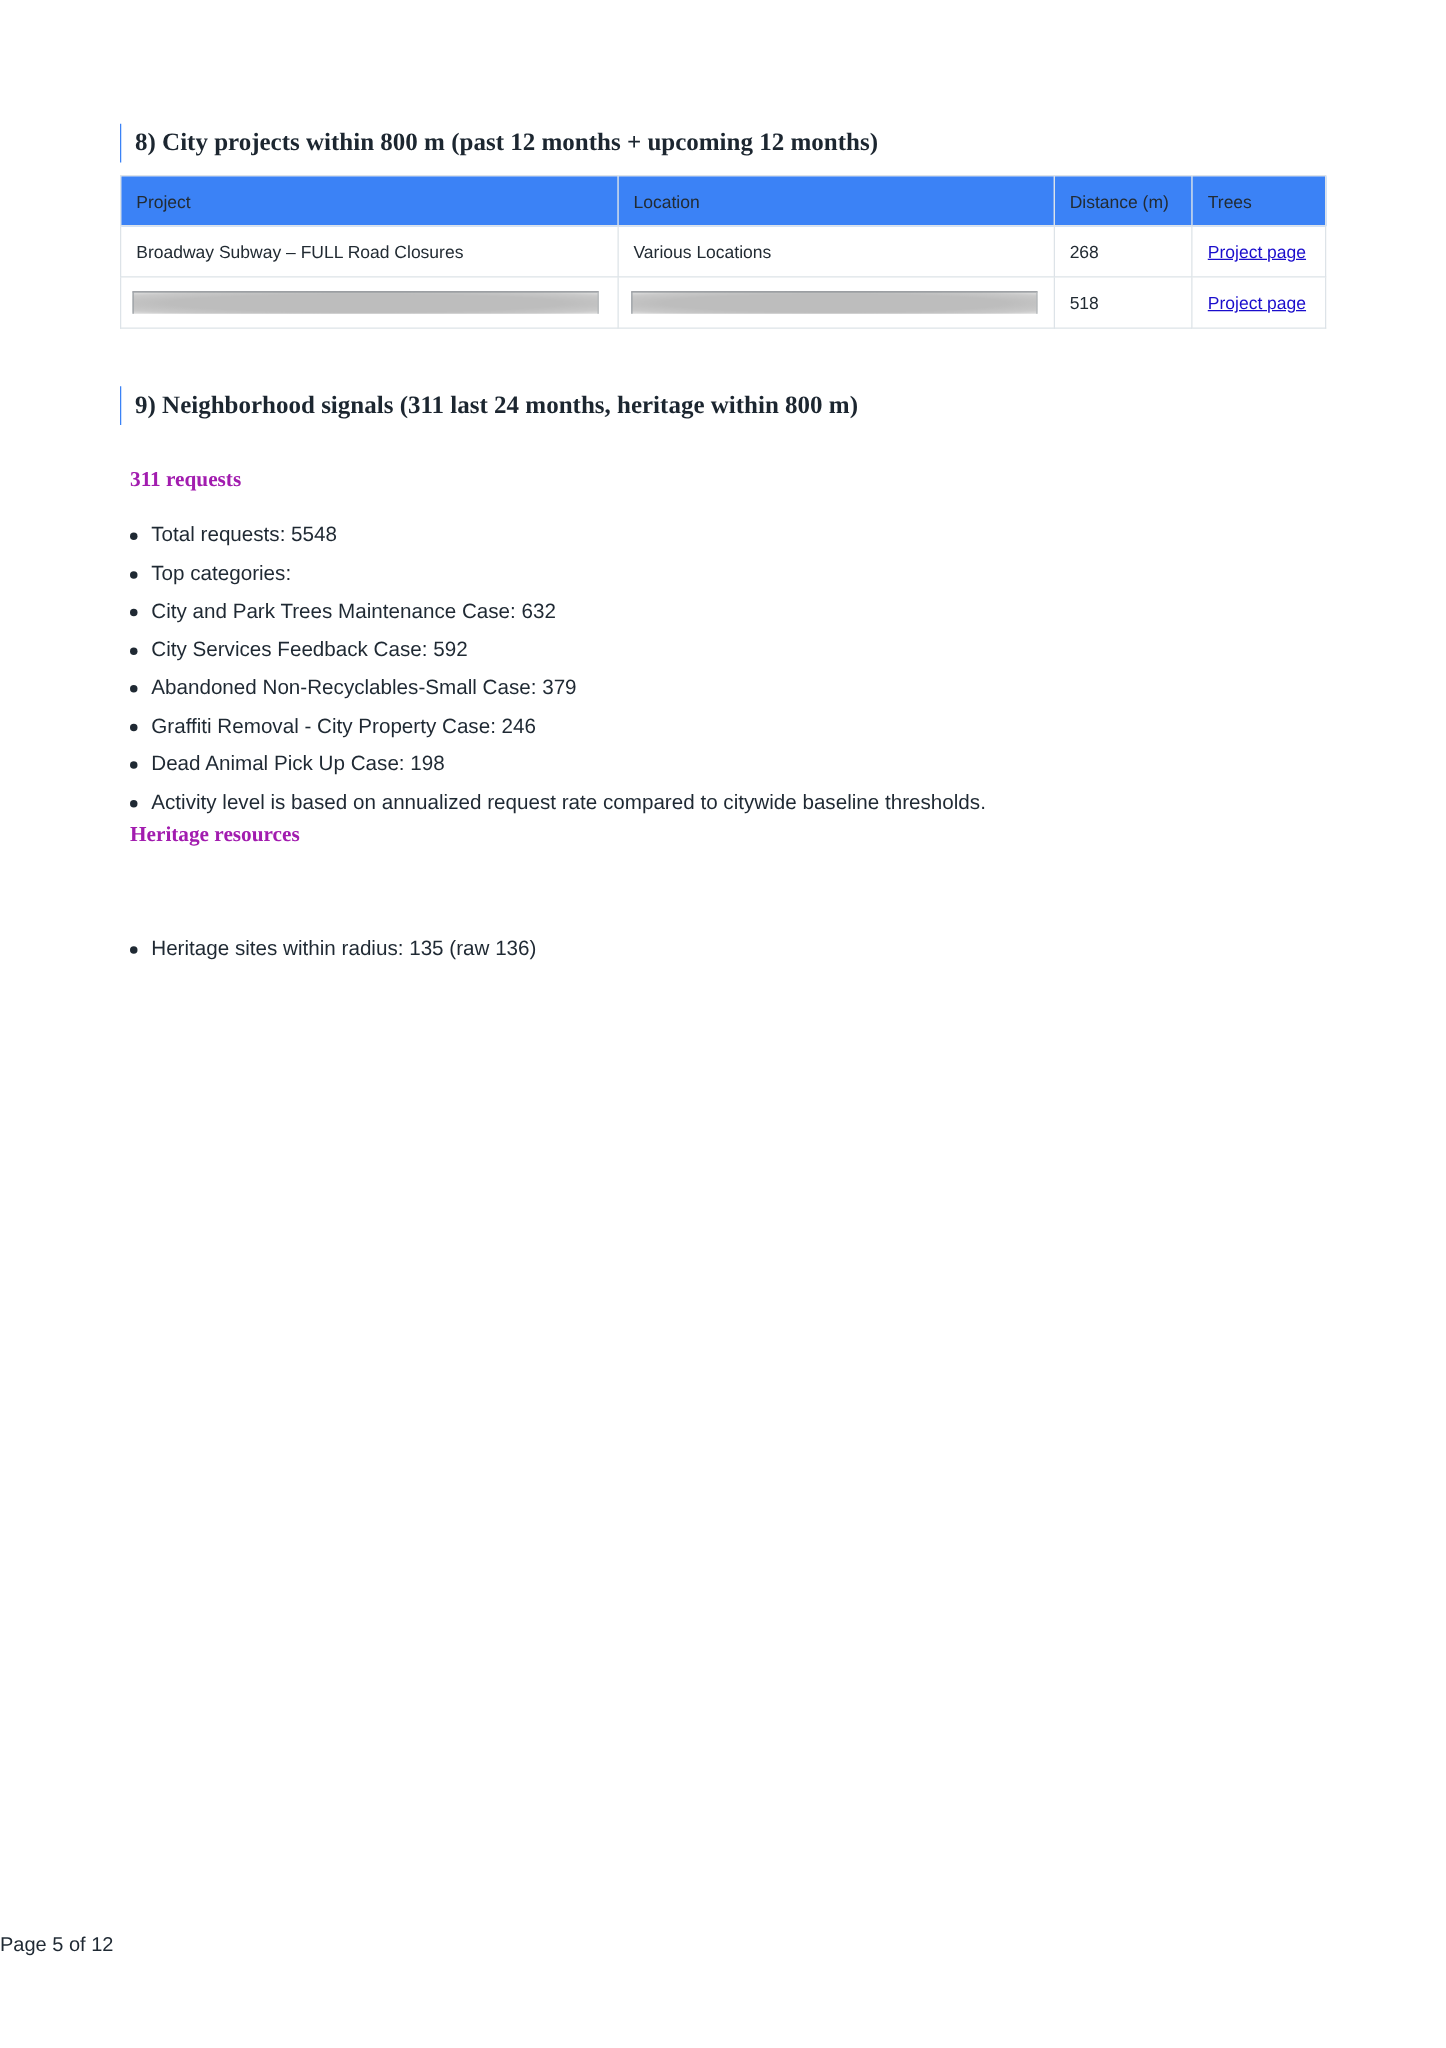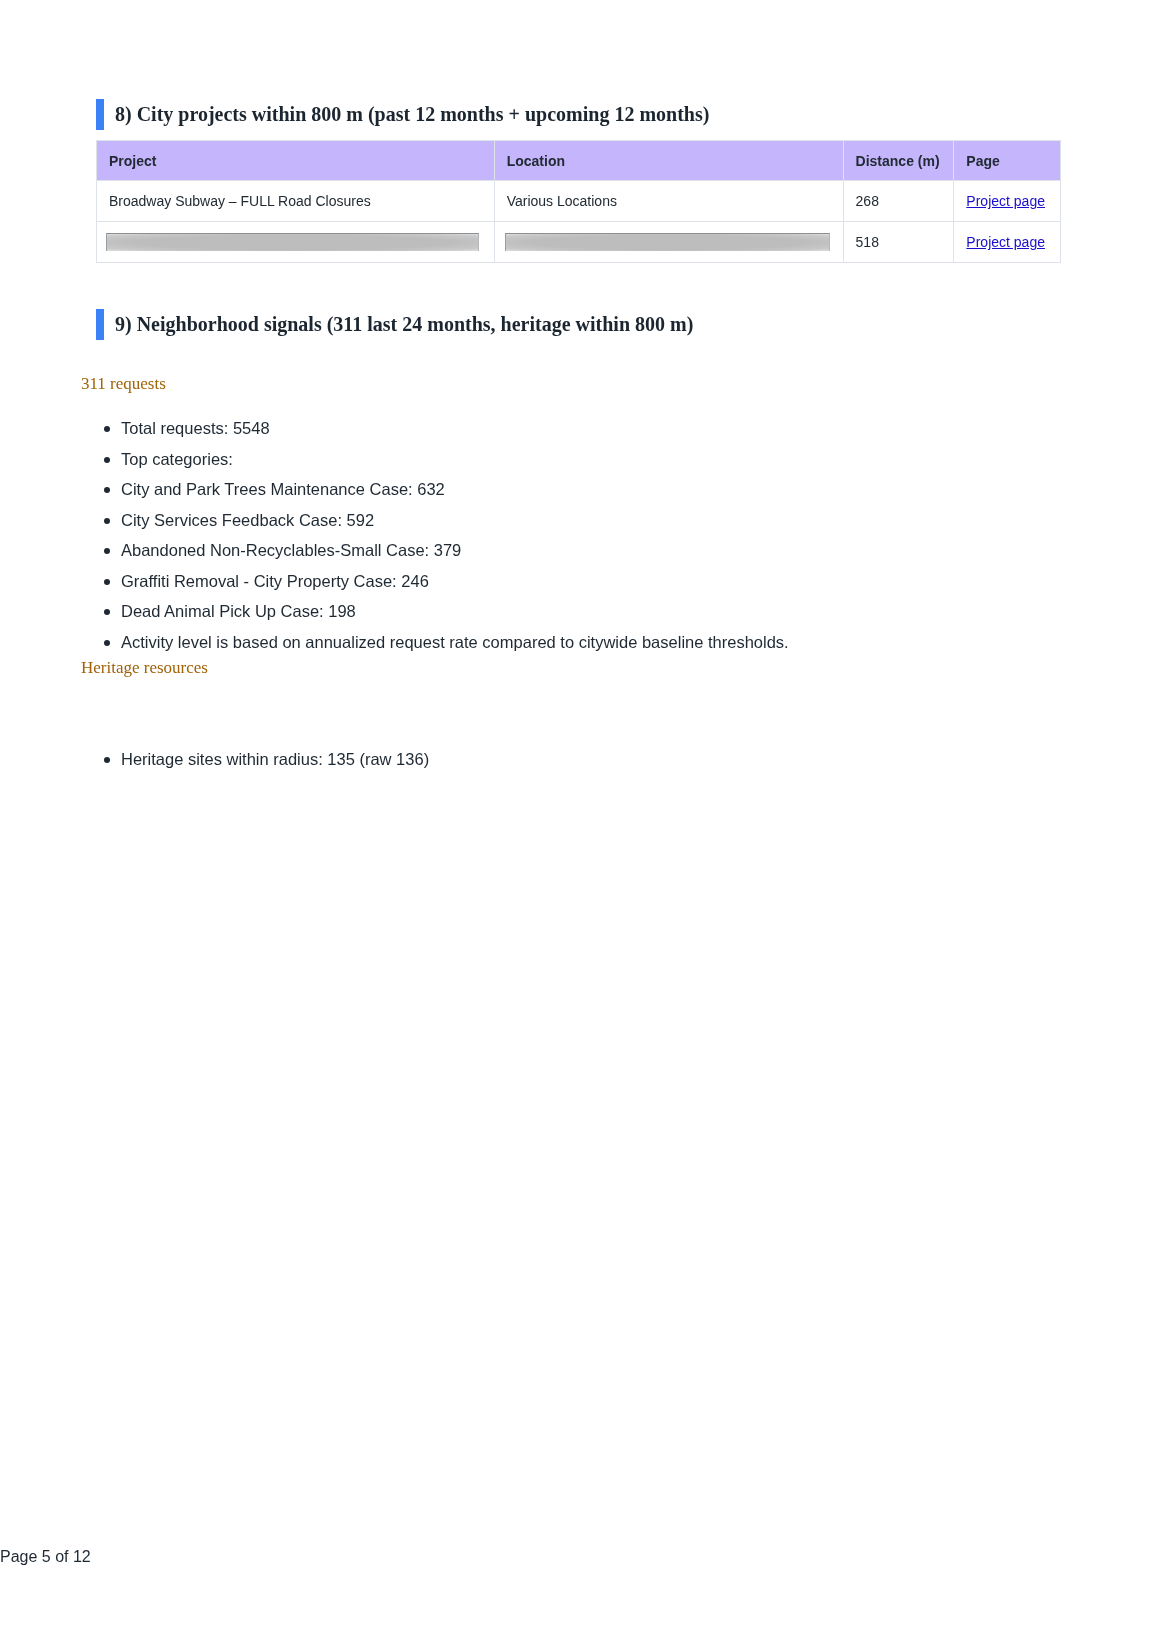--- a/index.html
+++ b/index.html
@@ -9,21 +9,21 @@
       font-family: "Liberation Sans", "DejaVu Sans", sans-serif;
       color: #1f2933;
       overflow: hidden;
     }
     .page { position: absolute; left: 0; top: 0; width: 1157px; height: 1638px; }
 
     .section-heading {
       position: absolute;
       left: 96px;
       height: 31px;
-      border-left: 8px solid #3b82f6;
+      border-left: 1px solid #3b82f6;
       padding-left: 11px;
       font-family: "Liberation Serif", "DejaVu Serif", serif;
       font-weight: bold;
       font-size: 20px;
       line-height: 31px;
       color: #1c2630;
       white-space: nowrap;
     }
     #h8 { top: 99px; }
     #h9 { top: 309px; }
@@ -39,22 +39,22 @@
     }
     table.projects th, table.projects td {
       border: 1px solid #dde3e8;
       text-align: left;
       vertical-align: middle;
       padding: 0 12px;
       height: 41px;
       white-space: nowrap;
     }
     table.projects th {
-      background: #c4b5fd;
-      font-weight: bold;
+      background: #3b82f6;
+      font-weight: normal;
       height: 40px;
       color: #222b33;
     }
     table.projects col.c1 { width: 398px; }
     table.projects col.c2 { width: 349px; }
     table.projects col.c3 { width: 111px; }
     table.projects col.c4 { width: 107px; }
 
     a.proj-link {
       color: #1a0dcc;
@@ -69,26 +69,26 @@
       border-top: 1px solid #8a8f94;
       border-left: 1px solid #9a9fa4;
       border-right: 1px solid #b3b7ba;
       background: radial-gradient(ellipse at center, #bdbdbd 60%, #c9c9c9 85%, #dedede 100%);
     }
     .redacted.r1 { width: 373px; margin-left: -3px; }
     .redacted.r2 { width: 325px; margin-left: -2px; }
 
     .subheading {
       position: absolute;
-      left: 81px;
+      left: 104px;
       font-family: "Liberation Serif", "DejaVu Serif", serif;
-      font-weight: normal;
+      font-weight: bold;
       font-size: 17px;
       line-height: 22px;
-      color: #a16207;
+      color: #a21caf;
     }
     #sub-311 { top: 373px; }
     #sub-heritage { top: 657px; }
 
     ul.bullets {
       position: absolute;
       left: 96px;
       list-style: none;
       font-size: 16.5px;
       color: #1f2933;
@@ -135,21 +135,21 @@
       <col class="c1">
         <col class="c2">
         <col class="c3">
         <col class="c4">
     </colgroup>
     <thead>
       <tr>
         <th>Project</th>
         <th>Location</th>
         <th>Distance (m)</th>
-        <th>Page</th>
+        <th>Trees</th>
       </tr>
     </thead>
     <tbody>
       <tr>
         <td>Broadway Subway – FULL Road Closures</td>
         <td>Various Locations</td>
         <td>268</td>
         <td>
           <a class="proj-link">Project page</a>
         </td>

